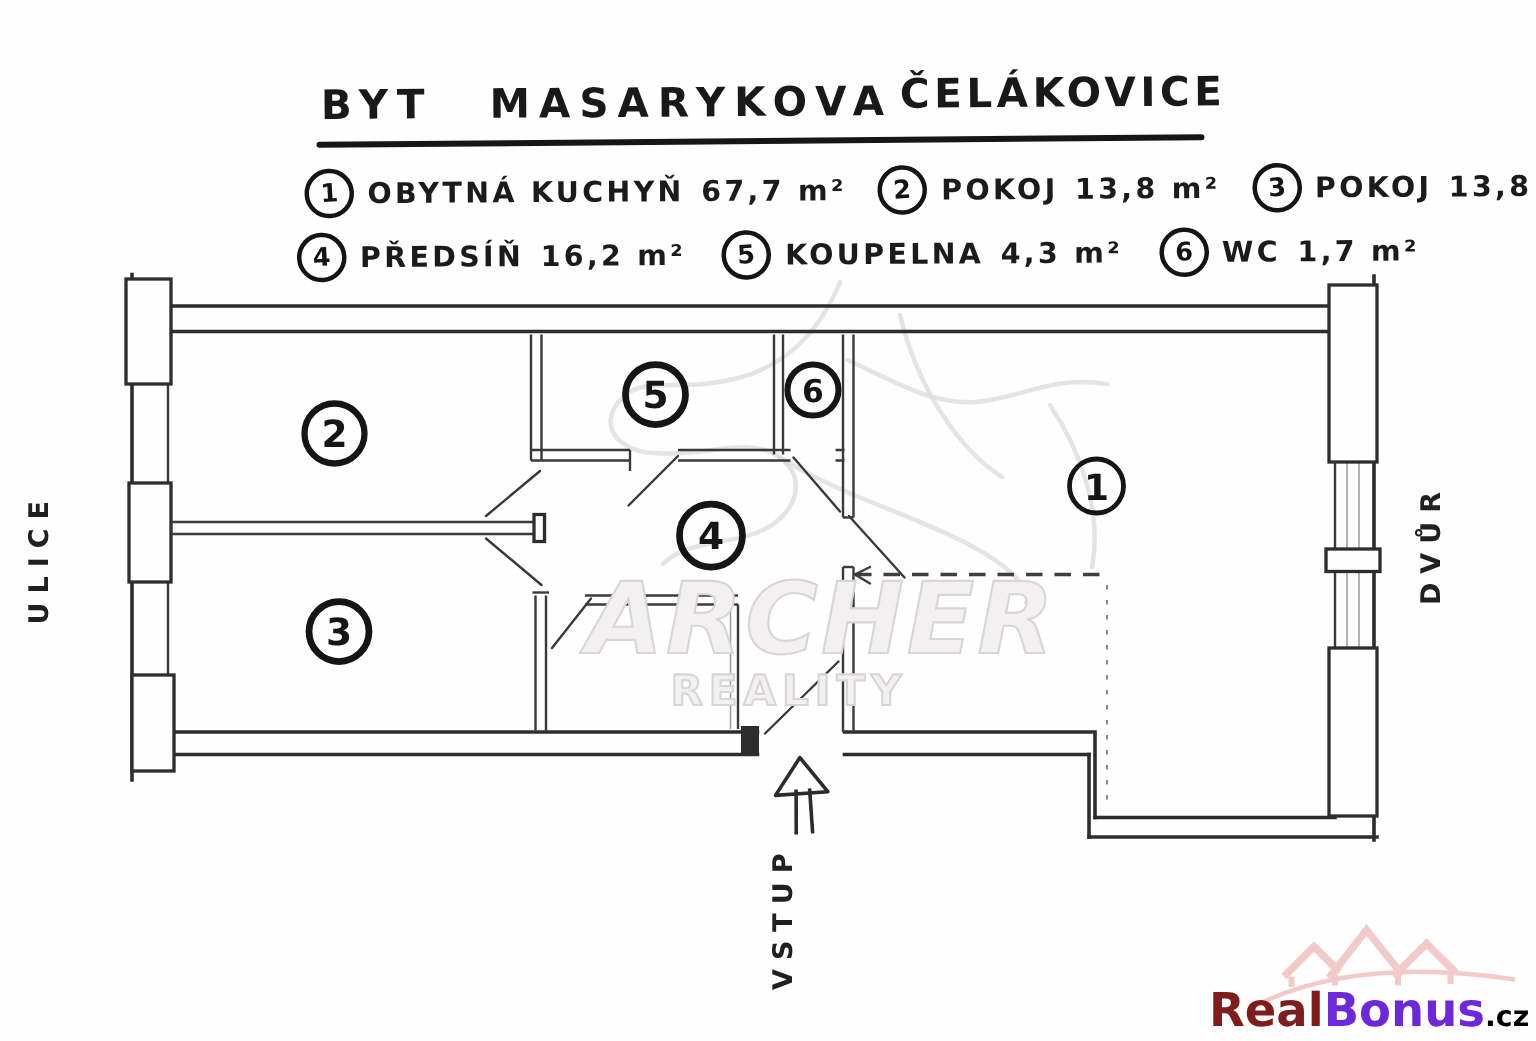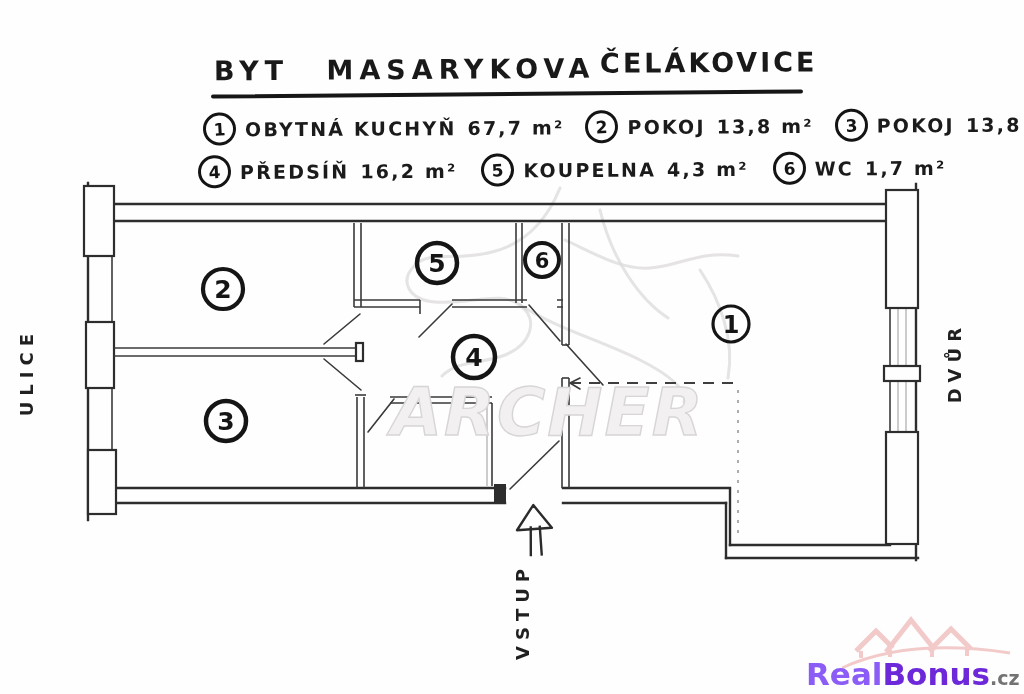--- a/index.html
+++ b/index.html
@@ -29,23 +29,23 @@
   #label-ulice{left:16px;top:328px;}
   #label-dvur{left:944px;top:322px;}
   #label-vstup{left:512px;top:563px;}
   
   .wm{position:absolute;font-weight:700;color:#f2f0f0;-webkit-text-stroke:1.4px #d8d5d5;
       white-space:nowrap;}
   #wm-archer{left:391px;top:374px;font-size:66px;letter-spacing:2px;font-style:italic;}
   #wm-realty{left:447px;top:444px;font-size:28px;letter-spacing:4px;}
   
   #logo-text{position:absolute;left:806px;top:656px;font-weight:700;font-size:31px;white-space:nowrap;}
-  #logo-text .g{color:#8b5cf6;}
+  #logo-text .g{color:#7f1d1d;}
   #logo-text .p{color:#6d28d9;}
-  #logo-text .t{color:#737373;font-size:19px;}
+  #logo-text .t{color:#000000;font-size:19px;}
   
   #plan-svg{position:absolute;left:0;top:0;}
   .wall{stroke:#2d2d2d;stroke-width:2.4;fill:none;stroke-linecap:square;}
   .wallthin{stroke:#3a3a3a;stroke-width:1.6;fill:none;}
   .wbox{stroke:#2d2d2d;stroke-width:2.2;fill:#fefefe;}
   .leaf{stroke:#3a3a3a;stroke-width:1.6;fill:none;stroke-linecap:round;}
   .dash{stroke:#3f3f3f;stroke-width:2.2;fill:none;stroke-dasharray:11 8;}
   .dots{stroke:#8a8a8a;stroke-width:1.4;fill:none;stroke-dasharray:3 7;}
   .faint{stroke:#9a9a9a;stroke-width:1;fill:none;}
   .circ{stroke:#151515;fill:none;}
@@ -226,16 +226,17 @@
       <span class="lname">WC</span>
       <span class="larea">1,7 m²</span>
     </span>
   </div>
 
   <div class="vlabel" id="label-ulice">ULICE</div>
   <div class="vlabel" id="label-dvur">DVŮR</div>
   <div class="vlabel" id="label-vstup">VSTUP</div>
 
   <div class="wm" id="wm-archer">ARCHER</div>
+  <div class="wm" id="wm-realty">REALITY</div>
 
   <div id="logo-text"><span class="g">Real</span><span class="p">Bonus</span><span class="t">.cz</span></div>
 
 </div>
 
 </body></html>

